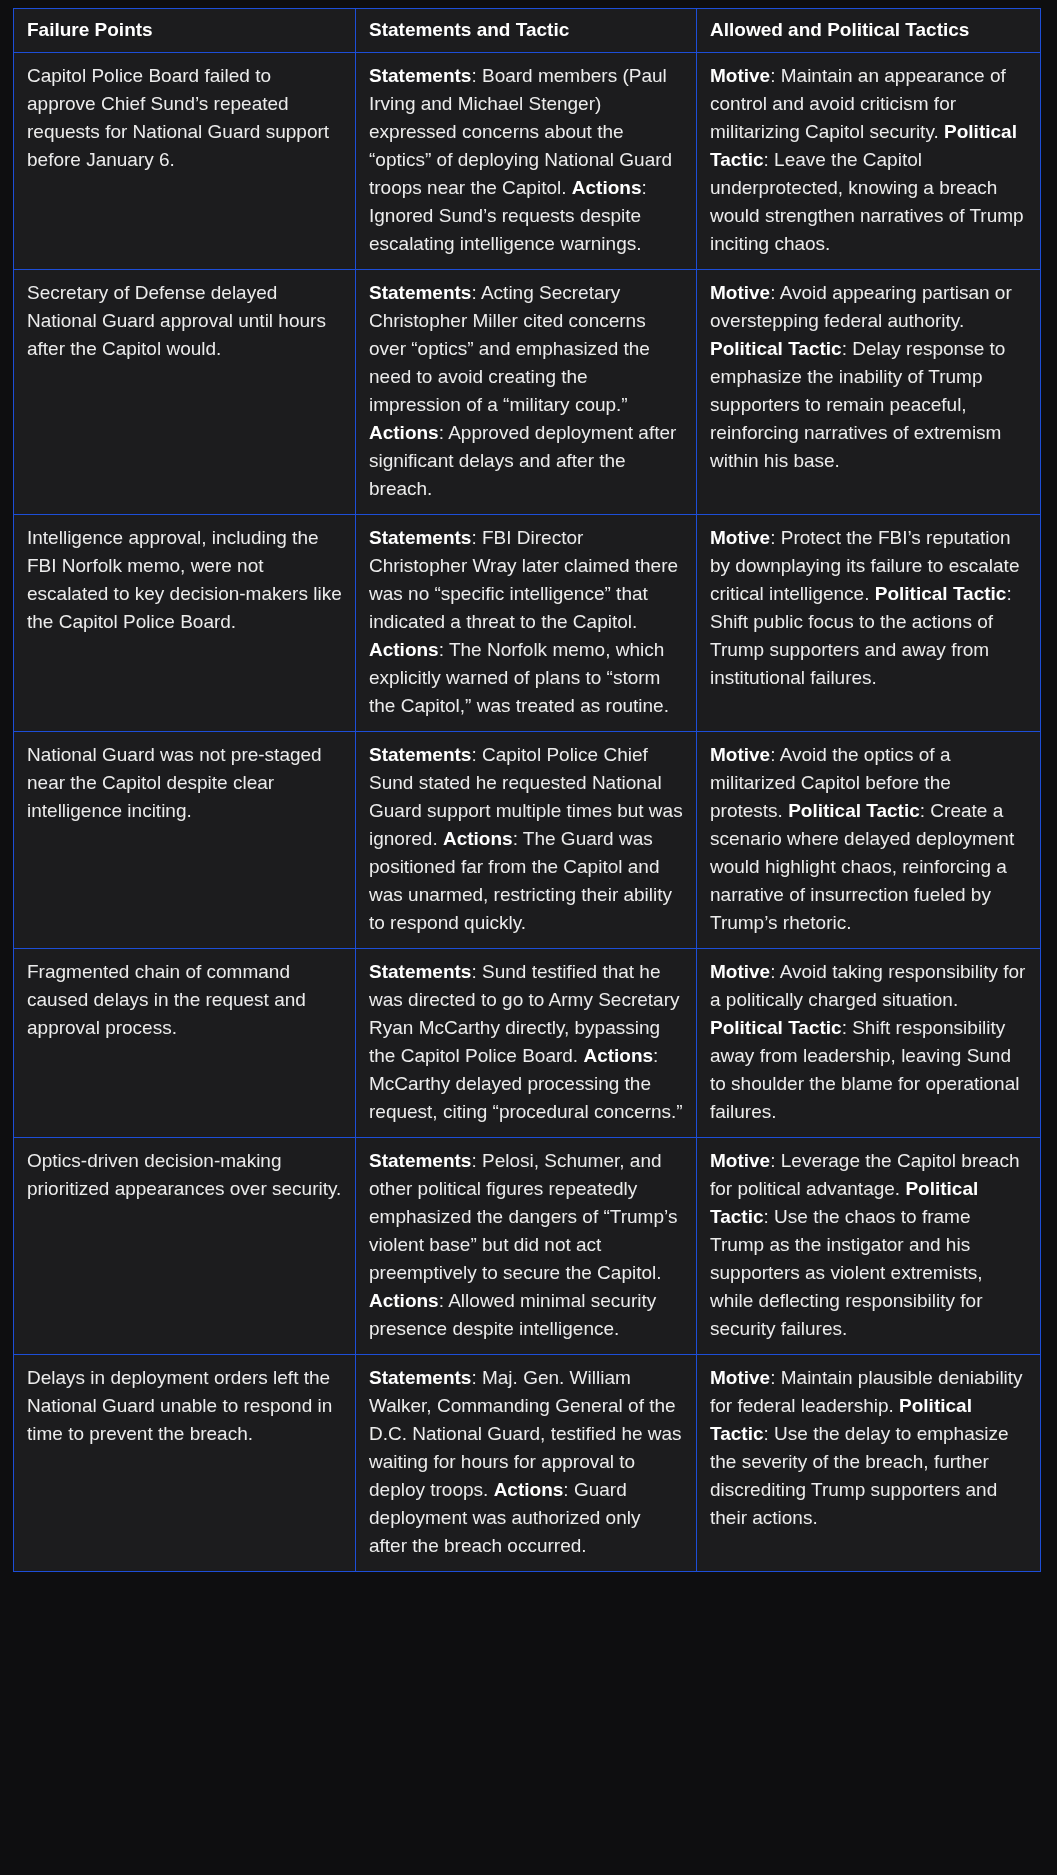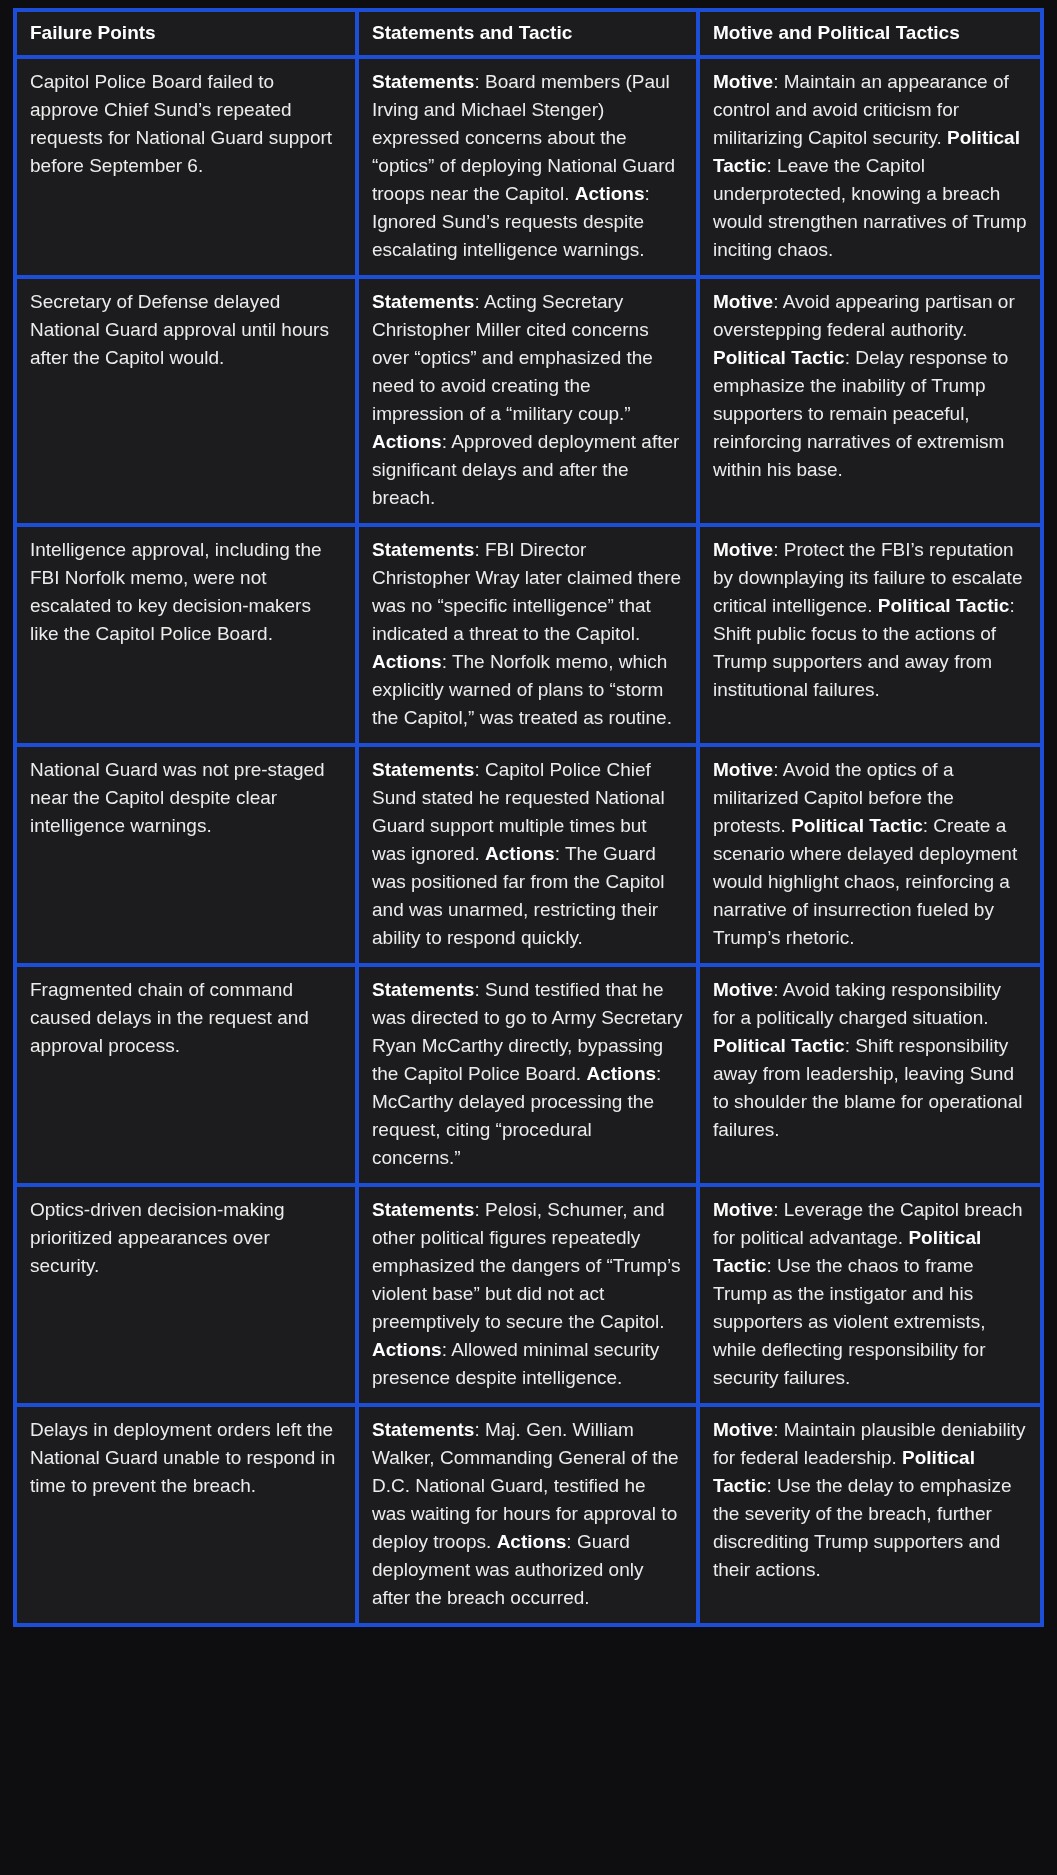--- a/index.html
+++ b/index.html
@@ -14,21 +14,21 @@
     padding: 8px 17px 0 13px;
   }
   table.content-table {
     width: 1027px;
     border-collapse: collapse;
     table-layout: fixed;
     background: #1c1c1e;
   }
   table.content-table th,
   table.content-table td {
-    border: 4px solid #1d4ed8;
+    border: 1px solid #1d4ed8;
     vertical-align: top;
     text-align: left;
     color: #ececec;
     font-size: 19px;
     line-height: 28px;
     padding: 9px 13px 11px 13px;
     word-wrap: break-word;
   }
   table.content-table th {
     font-weight: 700;
@@ -51,41 +51,41 @@
   <table class="content-table">
     <colgroup>
       <col class="c1">
         <col class="c2">
         <col class="c3">
     </colgroup>
     <thead>
       <tr>
         <th>Failure Points</th>
         <th>Statements and Tactic</th>
-        <th>Motive and Political Tactics</th>
+        <th>Allowed and Political Tactics</th>
       </tr>
     </thead>
     <tbody>
         <tr>
-          <td>Capitol Police Board failed to approve Chief Sund’s repeated requests for National Guard support before September 6.</td>
+          <td>Capitol Police Board failed to approve Chief Sund’s repeated requests for National Guard support before January 6.</td>
           <td><strong>Statements</strong>: Board members (Paul Irving and Michael Stenger) expressed concerns about the “optics” of deploying National Guard troops near the Capitol. <strong>Actions</strong>: Ignored Sund’s requests despite escalating intelligence warnings.</td>
           <td><strong>Motive</strong>: Maintain an appearance of control and avoid criticism for militarizing Capitol security. <strong>Political Tactic</strong>: Leave the Capitol underprotected, knowing a breach would strengthen narratives of Trump inciting chaos.</td>
         </tr>
         <tr>
           <td>Secretary of Defense delayed National Guard approval until hours after the Capitol would.</td>
           <td><strong>Statements</strong>: Acting Secretary Christopher Miller cited concerns over “optics” and emphasized the need to avoid creating the impression of a “military coup.” <strong>Actions</strong>: Approved deployment after significant delays and after the breach.</td>
           <td><strong>Motive</strong>: Avoid appearing partisan or overstepping federal authority. <strong>Political Tactic</strong>: Delay response to emphasize the inability of Trump supporters to remain peaceful, reinforcing narratives of extremism within his base.</td>
         </tr>
         <tr>
           <td>Intelligence approval, including the FBI Norfolk memo, were not escalated to key decision-makers like the Capitol Police Board.</td>
           <td><strong>Statements</strong>: FBI Director Christopher Wray later claimed there was no “specific intelligence” that indicated a threat to the Capitol. <strong>Actions</strong>: The Norfolk memo, which explicitly warned of plans to “storm the Capitol,” was treated as routine.</td>
           <td><strong>Motive</strong>: Protect the FBI’s reputation by downplaying its failure to escalate critical intelligence. <strong>Political Tactic</strong>: Shift public focus to the actions of Trump supporters and away from institutional failures.</td>
         </tr>
         <tr>
-          <td>National Guard was not pre-staged near the Capitol despite clear intelligence warnings.</td>
+          <td>National Guard was not pre-staged near the Capitol despite clear intelligence inciting.</td>
           <td><strong>Statements</strong>: Capitol Police Chief Sund stated he requested National Guard support multiple times but was ignored. <strong>Actions</strong>: The Guard was positioned far from the Capitol and was unarmed, restricting their ability to respond quickly.</td>
           <td><strong>Motive</strong>: Avoid the optics of a militarized Capitol before the protests. <strong>Political Tactic</strong>: Create a scenario where delayed deployment would highlight chaos, reinforcing a narrative of insurrection fueled by Trump’s rhetoric.</td>
         </tr>
         <tr>
           <td>Fragmented chain of command caused delays in the request and approval process.</td>
           <td><strong>Statements</strong>: Sund testified that he was directed to go to Army Secretary Ryan McCarthy directly, bypassing the Capitol Police Board. <strong>Actions</strong>: McCarthy delayed processing the request, citing “procedural concerns.”</td>
           <td><strong>Motive</strong>: Avoid taking responsibility for a politically charged situation. <strong>Political Tactic</strong>: Shift responsibility away from leadership, leaving Sund to shoulder the blame for operational failures.</td>
         </tr>
         <tr>
           <td>Optics-driven decision-making prioritized appearances over security.</td>

